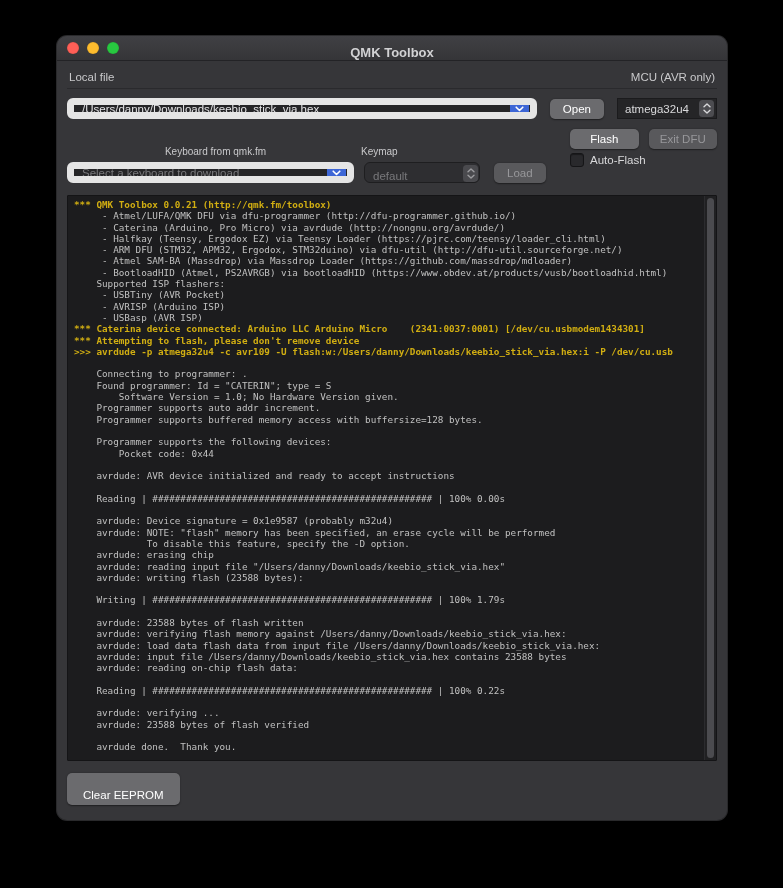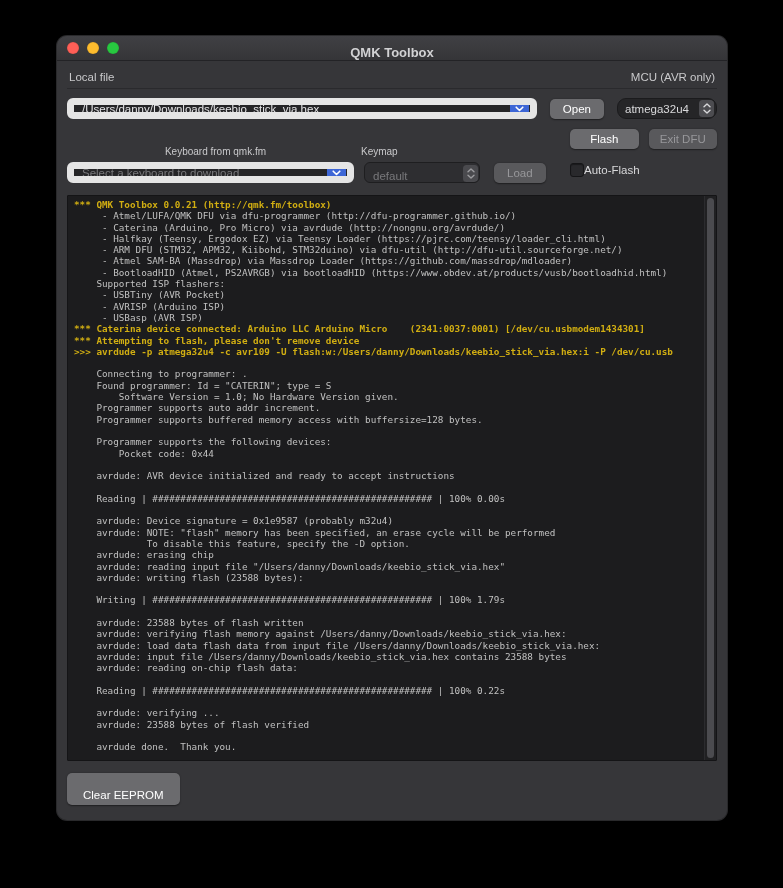--- a/index.html
+++ b/index.html
@@ -56,21 +56,21 @@
     height: 20px; padding: 0 13px; border: none; border-radius: 5px;
     background: #6b6b6e; color: #ffffff; font-size: 11.5px;
     font-family: "Liberation Sans", sans-serif;
     box-shadow: 0 0.5px 1.5px rgba(0,0,0,0.45);
     white-space: nowrap;
   }
   .btn.disabled { background: #59595c; color: #97979a; }
 
   .stepper-field {
     width: 100px; flex: 0 0 100px; height: 21px;
-    background: #252527; border: 1px solid #1b1b1d; border-radius: 9px;
+    background: #252527; border: 1px solid #1b1b1d; border-radius: 0;
     display: flex; align-items: center; overflow: hidden;
   }
   .stepper-text { flex: 1; padding: 0 7px; font-size: 11.5px; color: #d9d9db; white-space: nowrap; overflow: hidden; }
   .stepper-btns {
     width: 15px; height: 17px; margin-right: 2px; border-radius: 3.5px;
     background: #4c4c50; display: flex; flex-direction: column; align-items: center; justify-content: center; gap: 1px;
     flex: 0 0 15px;
   }
 
   .mid-row { display: flex; margin-top: 10px; }
@@ -87,21 +87,21 @@
   .popup-arrows {
     width: 15px; height: 17px; margin-right: 1px; border-radius: 3.5px;
     background: #4a4a4e; display: flex; flex-direction: column; align-items: center; justify-content: center; gap: 1px;
     flex: 0 0 15px;
   }
   .load-btn { margin-left: 4px; }
 
   .mid-right { width: 147px; flex: 0 0 147px; margin-left: 18px; }
   .flash-btns { display: flex; gap: 10px; }
   .flash-btns .btn { flex: 1; padding: 0; }
-  .autoflash-row { display: flex; align-items: center; margin-top: 14px; }
+  .autoflash-row { display: flex; align-items: center; gap: 6px; margin-top: 4px; }
   .checkbox {
     width: 14px; height: 14px; border-radius: 3px;
     background: #29292c; border: 1px solid #151517;
     box-shadow: inset 0 1px 1px rgba(0,0,0,.4);
   }
   .checkbox-label { font-size: 11.5px; color: #d8d8da; }
 
   .console {
     margin-top: 12px; flex: 1; min-height: 0; position: relative;
     background: var(--console-bg); border: 1px solid #141416; border-radius: 1px;
@@ -213,21 +213,21 @@
         </div>
       </div>
     </div>
 
     <div class="console">
       <div class="console-lines">
           <div class="console-line highlight">*** QMK Toolbox 0.0.21 (http://qmk.fm/toolbox)</div>
           <div class="console-line normal">     - Atmel/LUFA/QMK DFU via dfu-programmer (http://dfu-programmer.github.io/)</div>
           <div class="console-line normal">     - Caterina (Arduino, Pro Micro) via avrdude (http://nongnu.org/avrdude/)</div>
           <div class="console-line normal">     - Halfkay (Teensy, Ergodox EZ) via Teensy Loader (https://pjrc.com/teensy/loader_cli.html)</div>
-          <div class="console-line normal">     - ARM DFU (STM32, APM32, Kiibohd, STM32duino) via dfu-util (http://dfu-util.sourceforge.net/)</div>
+          <div class="console-line normal">     - ARM DFU (STM32, APM32, Ergodox, STM32duino) via dfu-util (http://dfu-util.sourceforge.net/)</div>
           <div class="console-line normal">     - Atmel SAM-BA (Massdrop) via Massdrop Loader (https://github.com/massdrop/mdloader)</div>
           <div class="console-line normal">     - BootloadHID (Atmel, PS2AVRGB) via bootloadHID (https://www.obdev.at/products/vusb/bootloadhid.html)</div>
           <div class="console-line normal">    Supported ISP flashers:</div>
           <div class="console-line normal">     - USBTiny (AVR Pocket)</div>
           <div class="console-line normal">     - AVRISP (Arduino ISP)</div>
           <div class="console-line normal">     - USBasp (AVR ISP)</div>
           <div class="console-line highlight">*** Caterina device connected: Arduino LLC Arduino Micro    (2341:0037:0001) [/dev/cu.usbmodem1434301]</div>
           <div class="console-line highlight">*** Attempting to flash, please don't remove device</div>
           <div class="console-line highlight">&gt;&gt;&gt; avrdude -p atmega32u4 -c avr109 -U flash:w:/Users/danny/Downloads/keebio_stick_via.hex:i -P /dev/cu.usb</div>
           <div class="console-line normal">&nbsp;</div>

